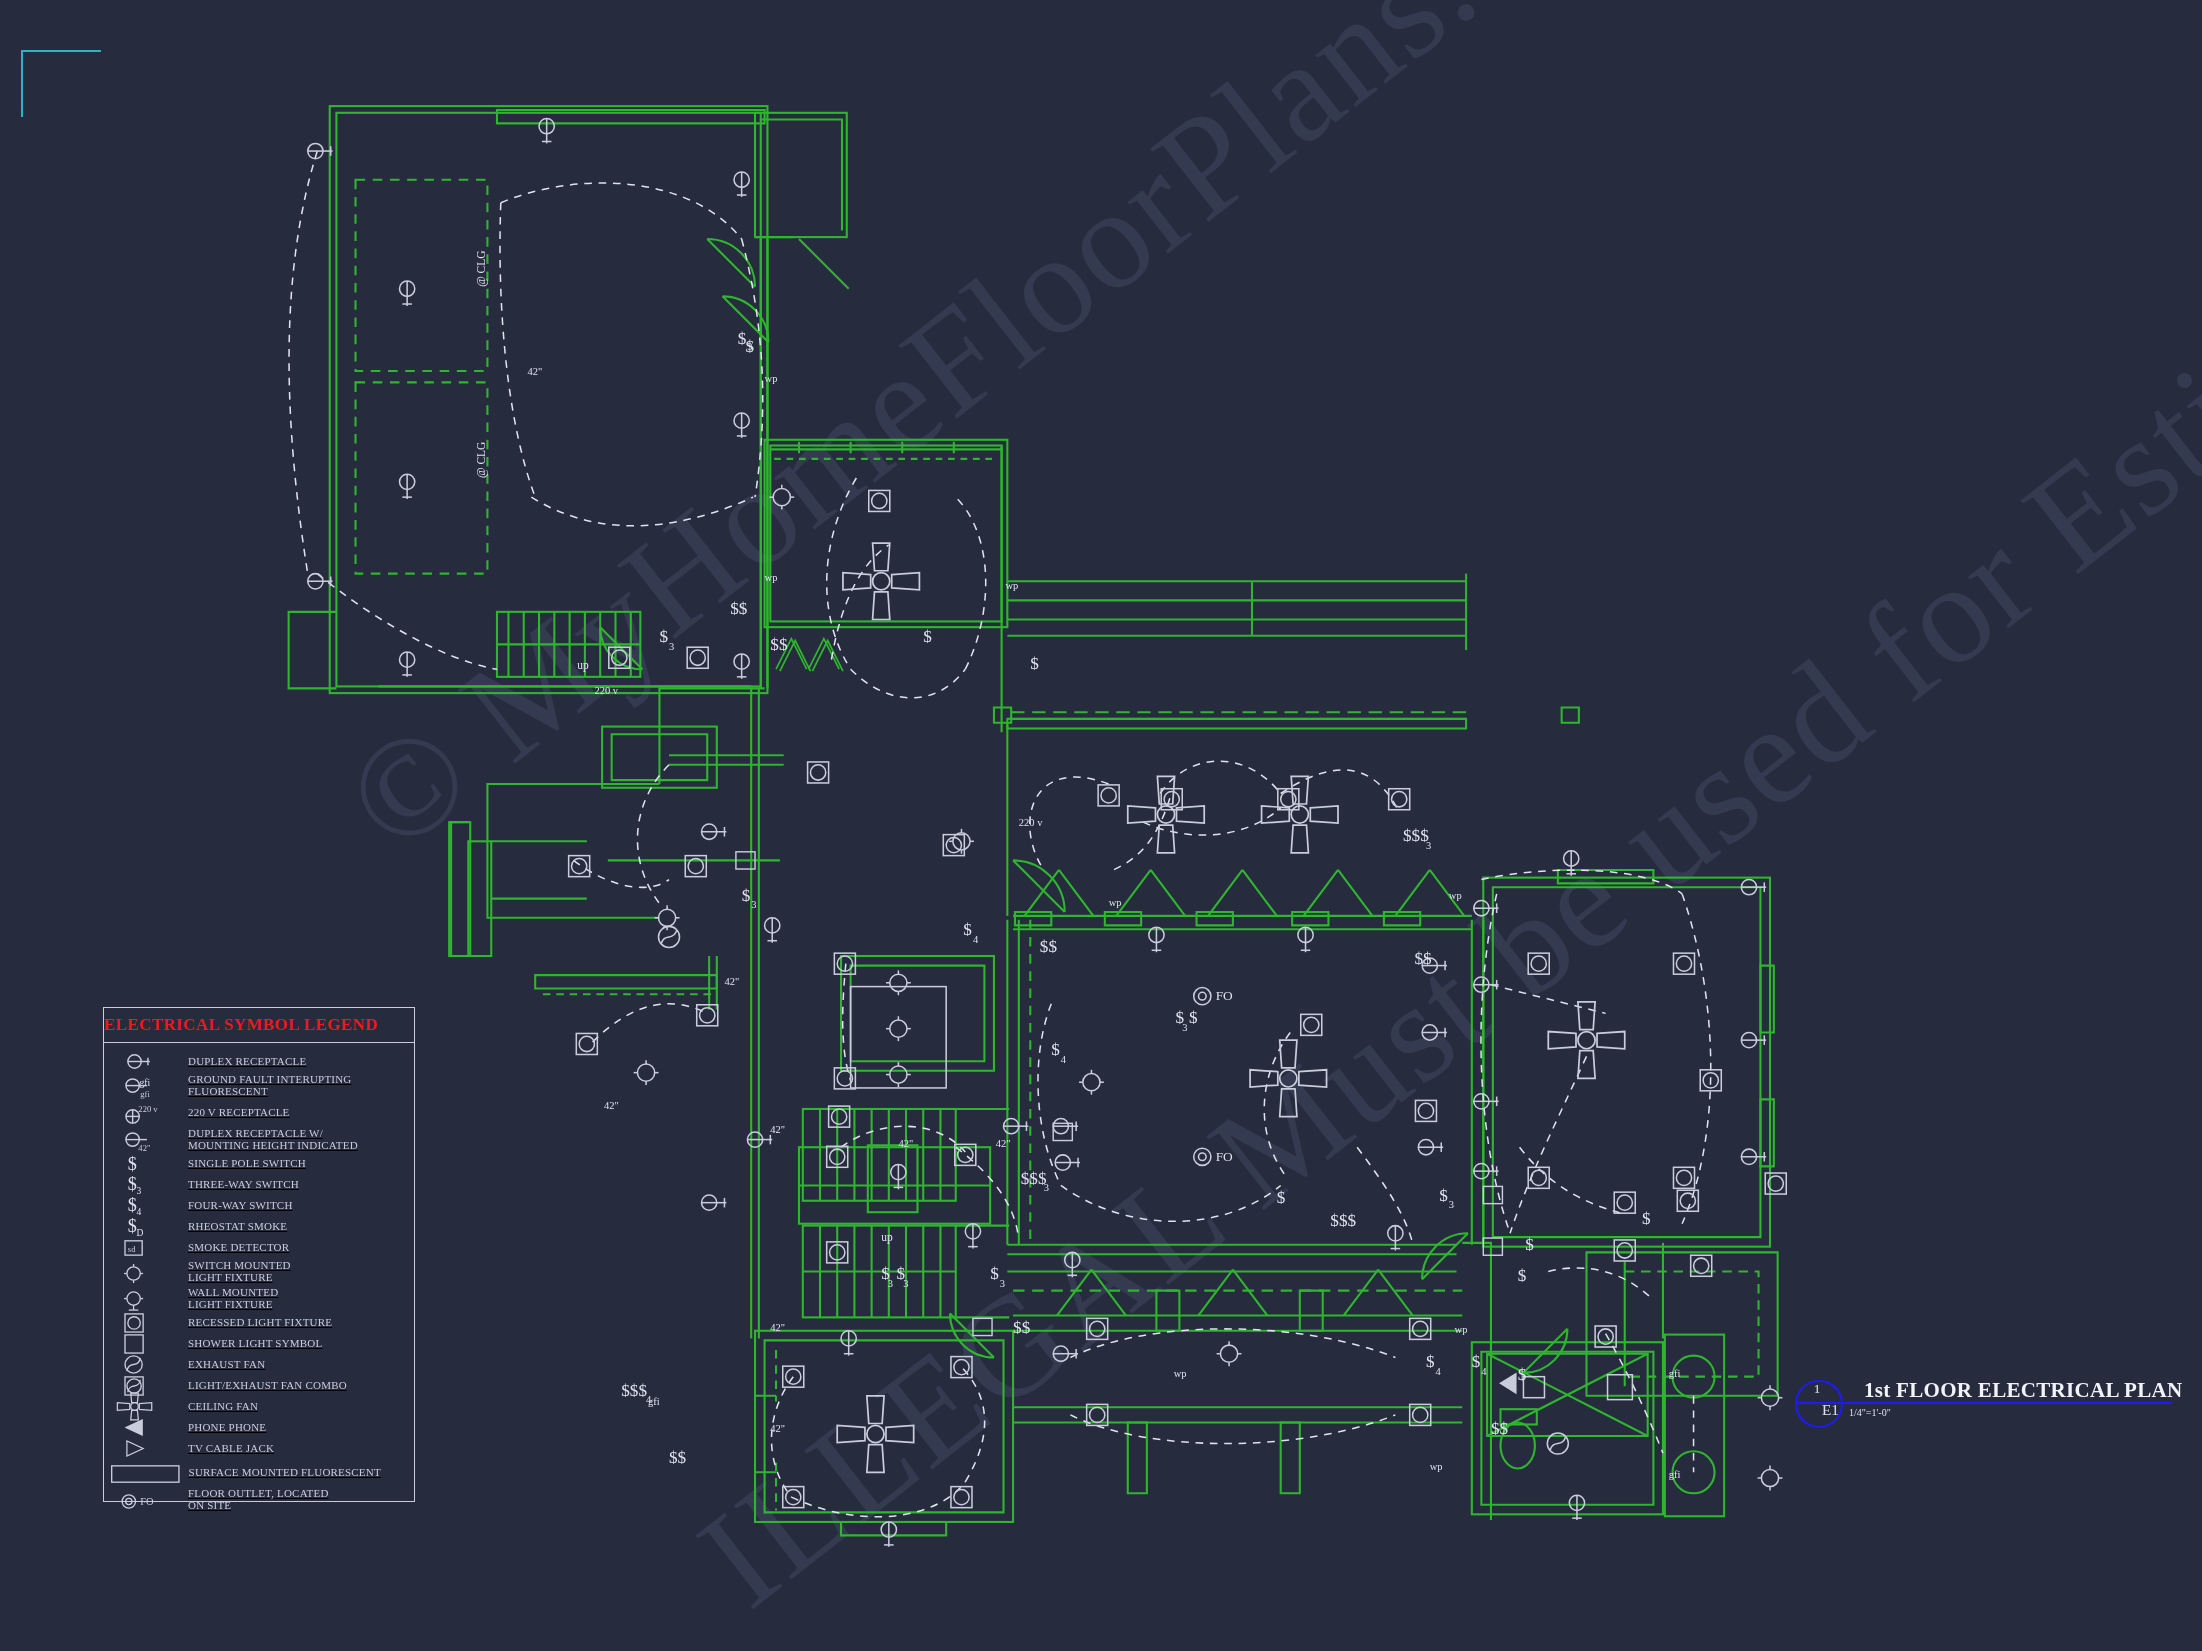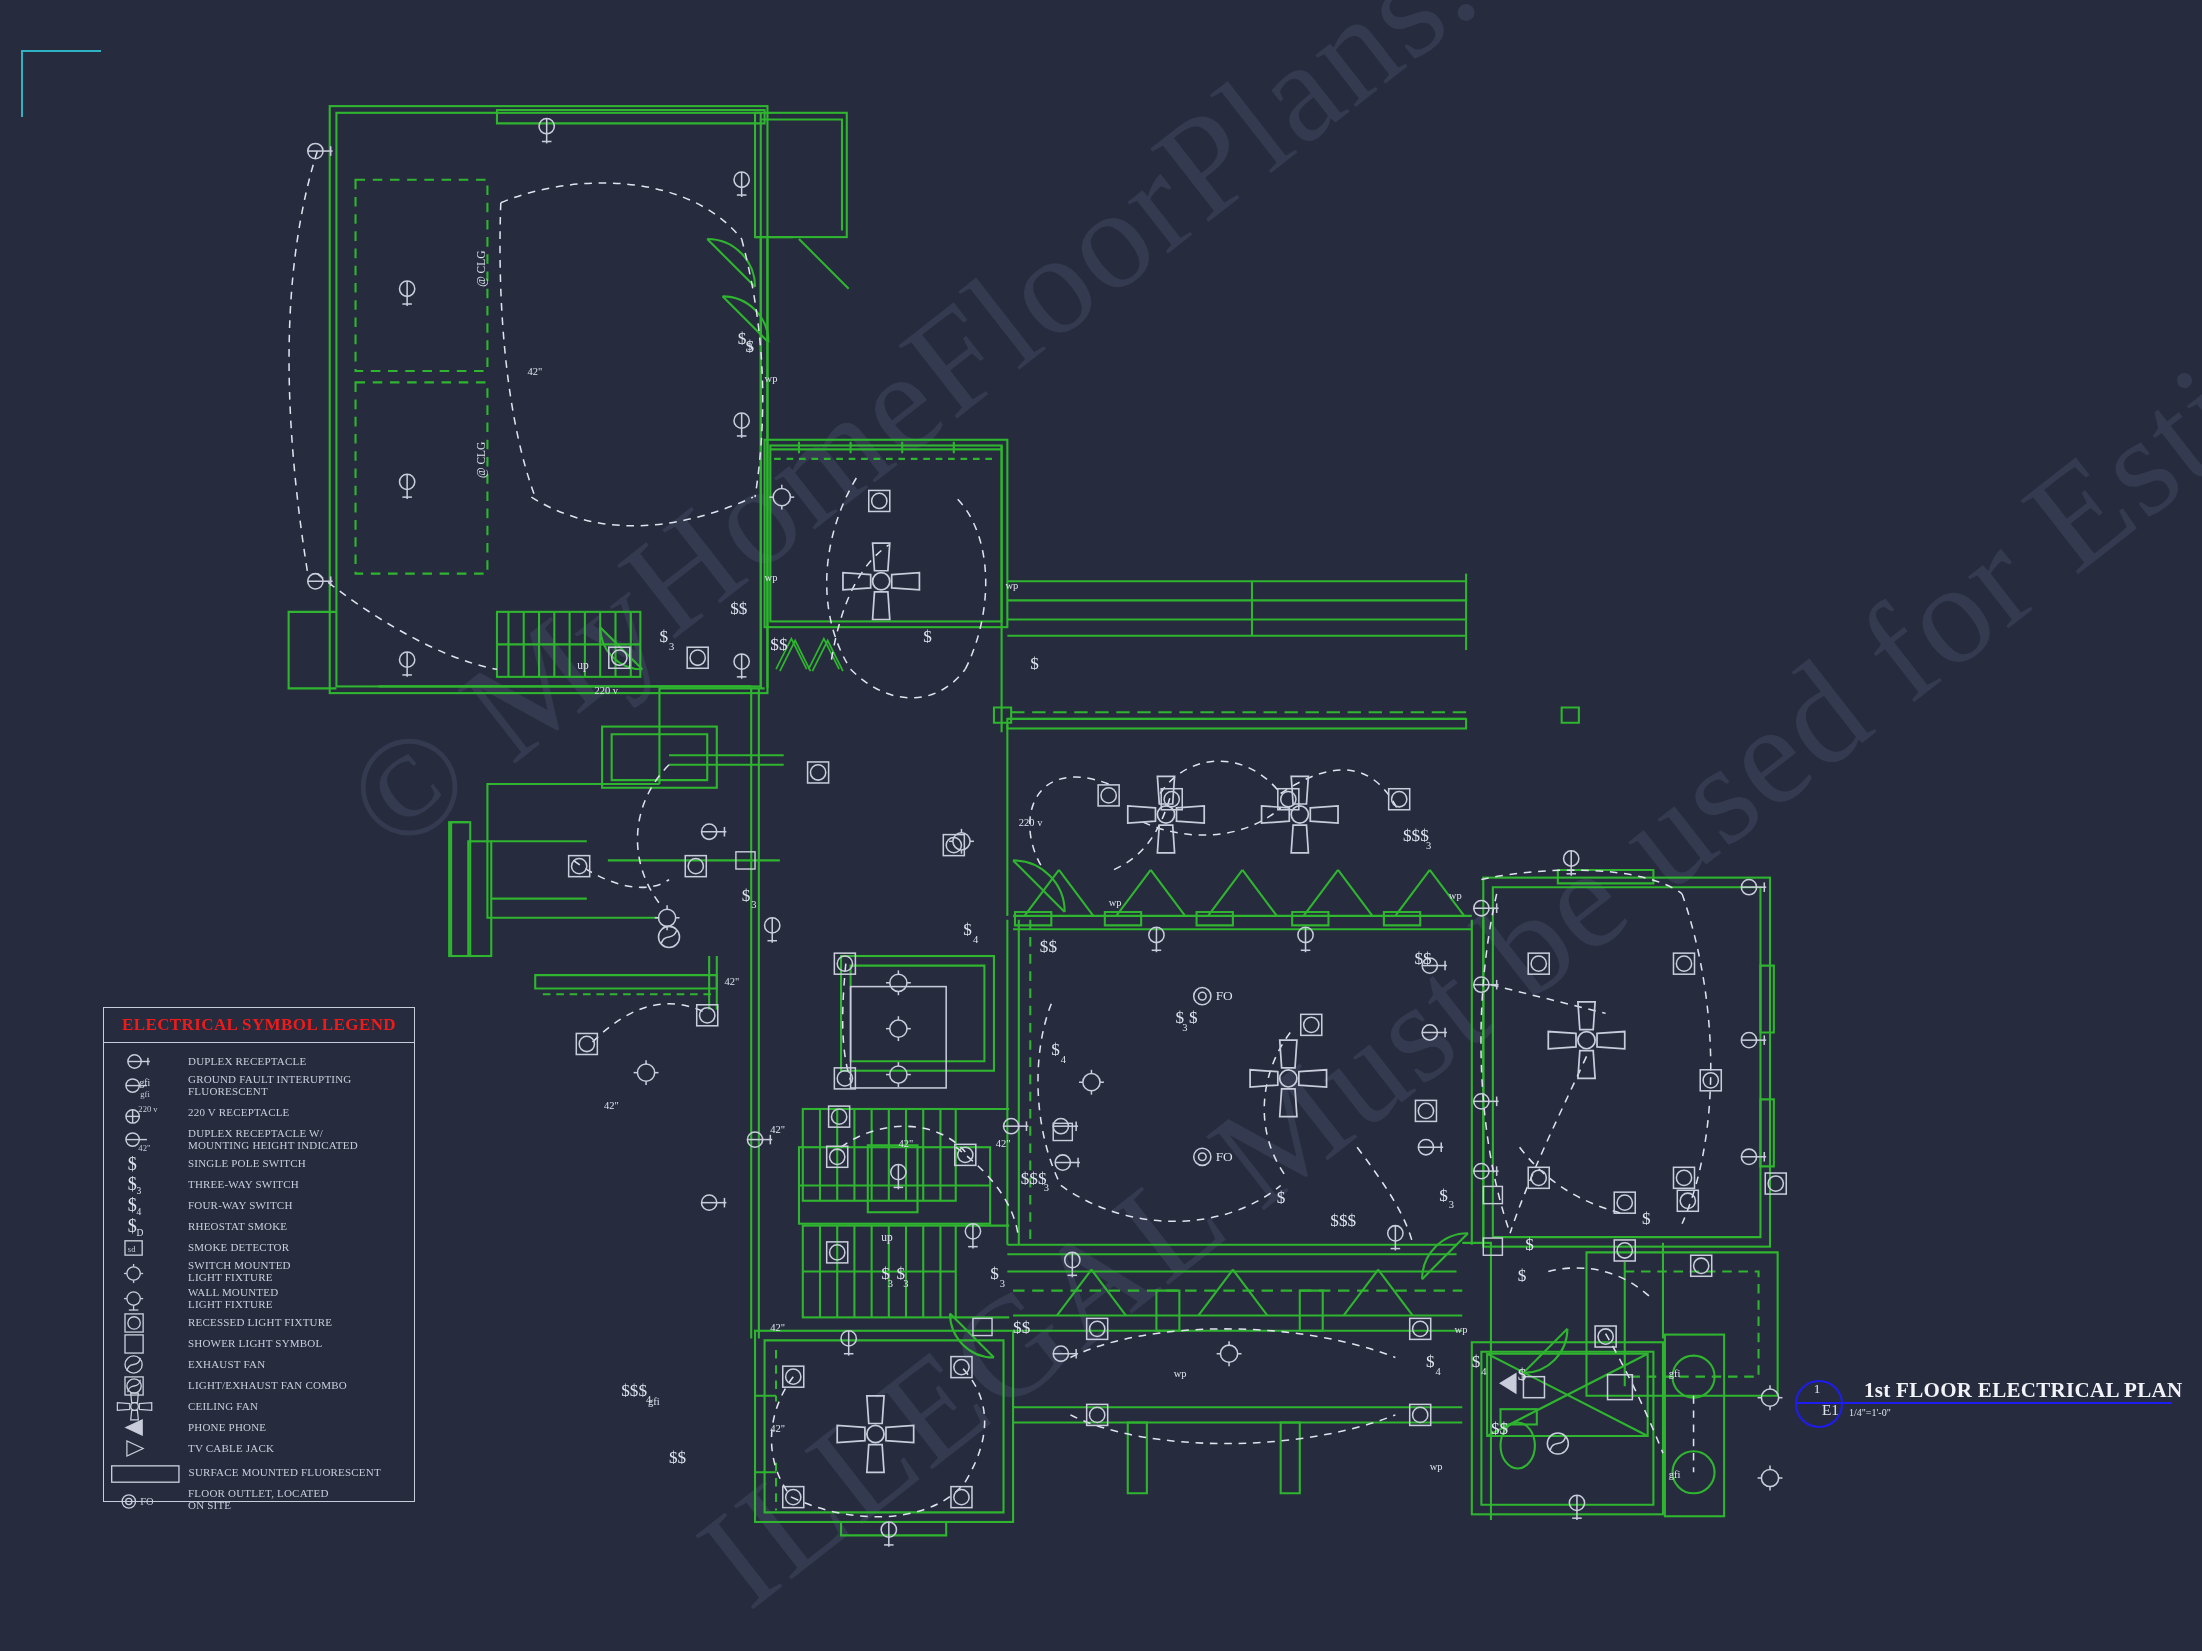--- a/index.html
+++ b/index.html
@@ -15,24 +15,24 @@
       white-space:nowrap;pointer-events:none;user-select:none;}
   #wm1{left:315px;top:755px;font-size:143px;transform:rotate(-38deg);
        transform-origin:0 0;letter-spacing:1.9px;}
   #wm2{left:669px;top:1510px;font-size:143px;transform:rotate(-38deg);
        transform-origin:0 0;letter-spacing:1.9px;}
 
   
   #legend{position:absolute;left:103px;top:1007px;width:312px;height:495px;
           border:1.4px solid #c9cddb;box-sizing:border-box;}
   #legend-title-bar{height:34px;border-bottom:1.4px solid #c9cddb;
-          display:flex;align-items:center;justify-content:center;}
+          display:flex;align-items:center;justify-content:flex-start;}
   #legend-title{color:#ef1b1b;font-size:17px;font-weight:bold;letter-spacing:0.4px;
           font-family:"Liberation Serif",serif;}
-  #legend-rows{padding:7.6px 0 0 0;}
+  #legend-rows{padding:7.6px 0 0 0;text-decoration:underline;}
   .lrow{display:flex;align-items:center;min-height:21px;}
   .lsym{width:84px;min-width:84px;height:21px;position:relative;}
   .lsym svg{position:absolute;left:0;top:0;overflow:visible;}
   .ltext{color:#c9cddb;font-size:11px;line-height:12px;
          font-family:"Liberation Serif",serif;letter-spacing:0.2px;}
   .ltext span{display:block;}
   .lrow.tall{min-height:27px;}
 
   
   #titleblock{position:absolute;left:1795px;top:1376px;width:382px;height:67px;}

